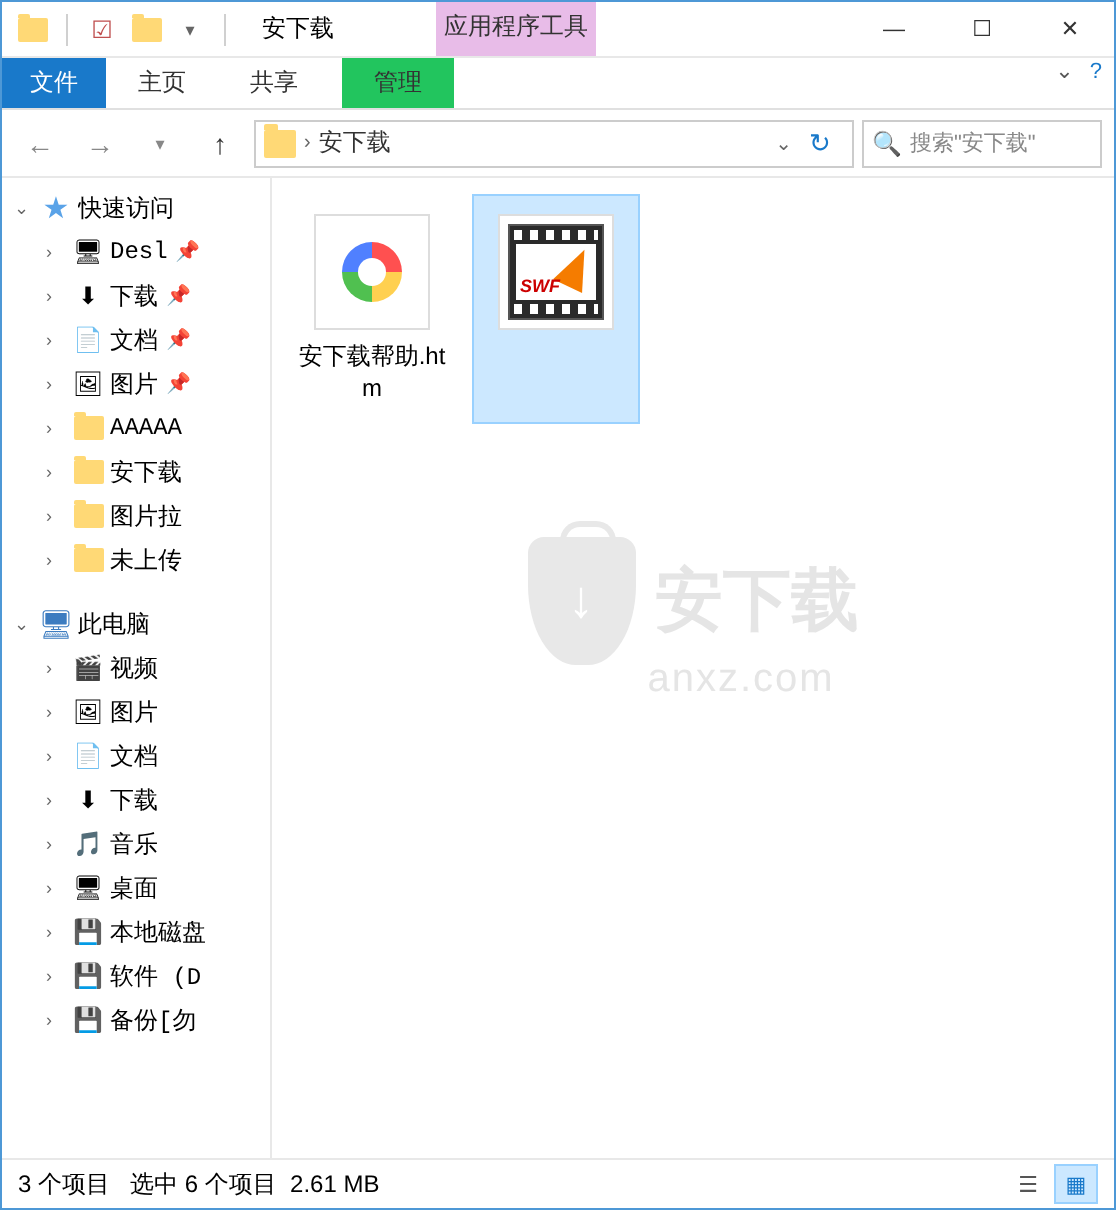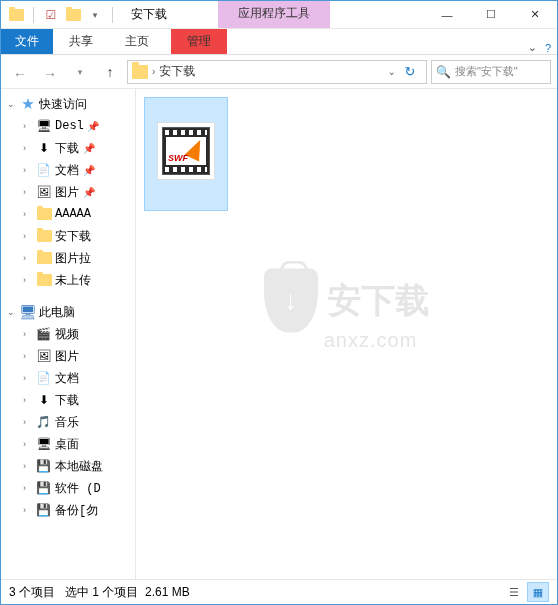--- a/index.html
+++ b/index.html
@@ -4,29 +4,29 @@
 <style>
 * { margin: 0; padding: 0; box-sizing: border-box; font-family: "Microsoft YaHei", "Segoe UI", sans-serif; }
 body { background: #fff; width: 558px; height: 605px; overflow: hidden; border: 1px solid #4d98d6; }
 
 
 .titlebar { height: 28px; display: flex; align-items: center; background: #fff; border-bottom: 1px solid #e8e8e8; }
 .titlebar .qat { display: flex; align-items: center; gap: 4px; padding: 0 6px; }
 .titlebar .qat-icon { width: 18px; height: 18px; display: flex; align-items: center; justify-content: center; }
 .titlebar .divider { width: 1px; height: 16px; background: #d0d0d0; margin: 0 4px; }
 .titlebar .title { font-size: 12px; margin-left: 8px; color: #000; }
-.titlebar .context-tab { position: absolute; left: 218px; top: 1px; height: 27px; background: #e8bce8; padding: 4px 20px; font-size: 12px; color: #333; }
+.titlebar .context-tab { position: absolute; left: 218px; top: 1px; height: 27px; background: #e8bce8; padding: 4px 4px; font-size: 12px; color: #333; }
 .winbtns { margin-left: auto; display: flex; }
 .winbtn { width: 44px; height: 28px; display: flex; align-items: center; justify-content: center; font-size: 11px; color: #333; }
 
 
-.ribbon { height: 26px; display: flex; align-items: flex-end; border-bottom: 1px solid #e0e0e0; background: #fff; }
+.ribbon { height: 26px; display: flex; align-items: flex-start; border-bottom: 1px solid #e0e0e0; background: #fff; }
 .ribbon .file-tab { background: #1979ca; color: #fff; padding: 4px 14px; font-size: 12px; display: flex; align-items: center; }
 .ribbon .tab { padding: 4px 16px; font-size: 12px; color: #333; display: flex; align-items: center; }
-.ribbon .context { background: #ef4444; color: #333; position: relative; }
+.ribbon .context { background: #22c55e; color: #333; position: relative; }
 .ribbon .ctrls { margin-left: auto; display: flex; align-items: center; padding-right: 6px; gap: 8px; color: #555; font-size: 11px; }
 
 
 .navbar { height: 34px; display: flex; align-items: center; padding: 0 6px; border-bottom: 1px solid #e8e8e8; gap: 4px; }
 .nav-btn { width: 26px; height: 26px; display: flex; align-items: center; justify-content: center; color: #888; font-size: 14px; }
 .nav-btn.enabled { color: #333; }
 .breadcrumb { flex: 1; height: 24px; border: 1px solid #ccc; background: #fff; display: flex; align-items: center; padding: 0 4px; font-size: 12px; gap: 4px; }
 .breadcrumb .folder-icon { width: 16px; height: 14px; background: #ffd976; border-radius: 1px; position: relative; }
 .breadcrumb .folder-icon::before { content: ''; position: absolute; top: -3px; left: 0; width: 7px; height: 3px; background: #ffd976; border-radius: 1px 1px 0 0; }
 .breadcrumb .crumb-text { color: #333; }
@@ -43,21 +43,21 @@
 .tree-item .icon { width: 18px; height: 16px; display: flex; align-items: center; justify-content: center; }
 .tree-item .label { white-space: nowrap; overflow: hidden; font-family: Liberation Mono, monospace; }
 .tree-item.header { font-weight: normal; }
 .tree-item.child { padding-left: 22px; }
 .pin { color: #7fa8d8; font-size: 10px; margin-left: 2px; }
 
 .folder-mini { width: 15px; height: 12px; background: #ffd976; border-radius: 1px; position: relative; }
 .folder-mini::before { content: ''; position: absolute; top: -2px; left: 0; width: 6px; height: 2px; background: #ffd976; border-radius: 1px 1px 0 0; }
 
 .content { flex: 1; position: relative; padding: 8px; display: flex; align-items: flex-start; gap: 8px; }
-.file-item { width: 84px; text-align: center; padding: 24px 2px; border: 1px solid transparent; }
+.file-item { width: 84px; text-align: center; padding: 9px 2px; border: 1px solid transparent; }
 .file-item.selected { background: #cce8ff; border: 1px solid #99d1ff; }
 .file-thumb { width: 58px; height: 58px; margin: 0 auto 6px; display: flex; align-items: center; justify-content: center; border: 1px solid #ddd; background: #fff; position: relative; }
 .file-label { font-size: 12px; color: #000; line-height: 1.3; word-break: break-all; }
 
 .watermark { position: absolute; top: 45%; left: 50%; transform: translate(-50%, -50%); color: #e5e5e5; text-align: center; pointer-events: none; }
 .watermark .wm-row { display: flex; align-items: center; gap: 10px; }
 .watermark .shield { width: 54px; height: 64px; background: #e8e8e8; border-radius: 8px 8px 24px 24px / 8px 8px 40px 40px; position: relative; }
 .watermark .shield::before { content: ''; position: absolute; top: -8px; left: 16px; width: 22px; height: 10px; border: 3px solid #e8e8e8; border-bottom: none; border-radius: 10px 10px 0 0; }
 .watermark .shield::after { content:'↓'; position:absolute; top:16px; left:0; right:0; text-align:center; font-size:26px; color:#fff;}
 .watermark .big { font-size: 34px; font-weight: bold; }
@@ -107,22 +107,22 @@
   <div class="context-tab">应用程序工具</div>
   <div class="winbtns">
     <div class="winbtn">―</div>
     <div class="winbtn">☐</div>
     <div class="winbtn close">✕</div>
   </div>
 </div>
 
 <div class="ribbon">
   <div class="file-tab">文件</div>
+  <div class="tab">主页</div>
   <div class="tab">共享</div>
-  <div class="tab">主页</div>
   <div class="tab context" style="margin-left:6px;">管理</div>
   <div class="ctrls">
     <span>⌄</span>
     <span style="color:#1979ca;">?</span>
   </div>
 </div>
 
 <div class="navbar">
   <div class="nav-btn">←</div>
   <div class="nav-btn">→</div>
@@ -261,37 +261,45 @@
 
   <div class="content">
     <div class="watermark">
       <div class="wm-row">
         <div class="shield"></div>
         <div class="big">安下载</div>
       </div>
       <div class="small">anxz.com</div>
     </div>
     <div id="file-items" style="display:flex;gap:8px;position:relative;z-index:2;">
+        <div class="file-item">
+          <div class="file-thumb">
+            <div class="htm-icon">
+              <div class="circle"></div>
+            </div>
+          </div>
+          <div class="file-label">安下载帮助.htm</div>
+        </div>
         <div class="file-item selected">
           <div class="file-thumb">
             <div class="swf-icon">
               <div class="mid">
                 <div class="carrot"></div>
                 <div class="swf">SWF</div>
               </div>
             </div>
           </div>
         </div>
       </div>
   </div>
 </div>
 
 <div class="statusbar">
   <span>3 个项目</span>
   <span>
-    <span>选中 1 个项目</span>&nbsp;&nbsp;<span>2.61 MB</span>
+    <span>选中 6 个项目</span>&nbsp;&nbsp;<span>2.61 MB</span>
   </span>
   <div class="spacer"></div>
   <div class="view-toggle">
     <div class="view-btn">☰</div>
     <div class="view-btn active">▦</div>
   </div>
 </div>
 
 </body></html>

